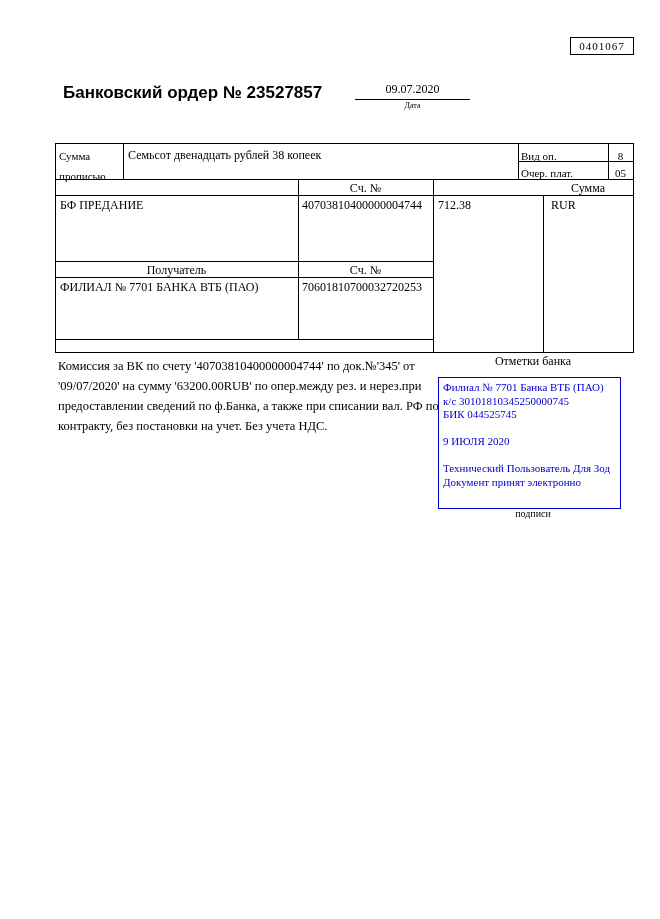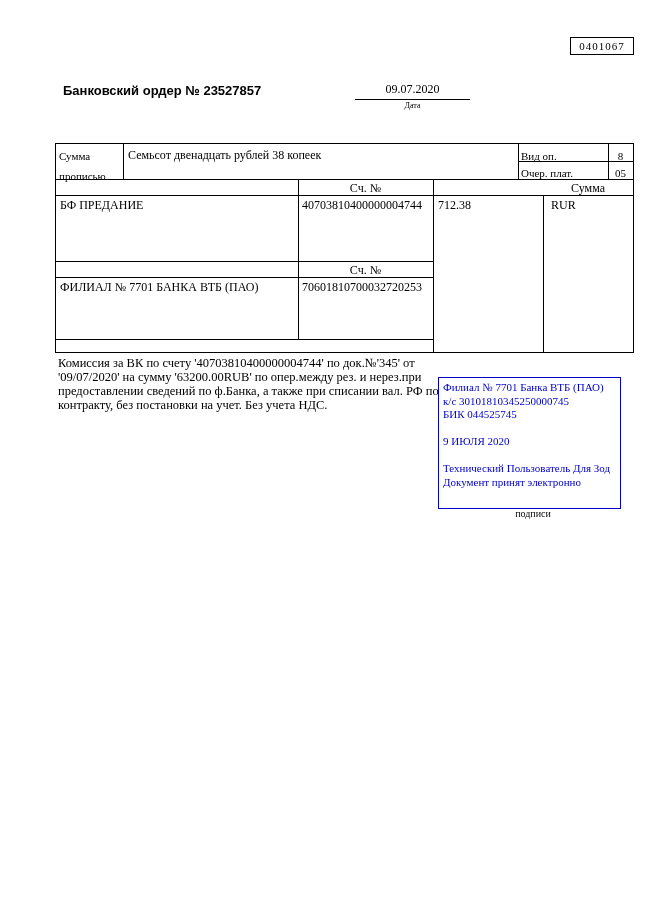--- a/index.html
+++ b/index.html
@@ -17,34 +17,34 @@
   .vl { position: absolute; width: 1px; background: #000; }
 
   .form-code-box {
     position: absolute; left: 562px; top: 37px; width: 62px; height: 16px;
     border: 1px solid #000; display: flex; align-items: center; justify-content: center;
     font-size: 11px; letter-spacing: 1px;
   }
   .doc-title {
     position: absolute; left: 55px; top: 83px;
     font-family: "Liberation Sans", "DejaVu Sans", sans-serif;
-    font-size: 13px; font-weight: bold;
+    font-size: 17px; font-weight: bold;
   }
   .date-block { position: absolute; left: 347px; top: 82px; width: 115px; text-align: center; }
   .date-value { font-size: 12px; border-bottom: 1px solid #000; padding-bottom: 2px; }
   .date-label { font-size: 8px; padding-top: 1px; }
 
   .cell { position: absolute; font-size: 12px; white-space: nowrap; }
   .cell-sm { position: absolute; font-size: 11px; line-height: 20px; }
   .ctr { text-align: center; }
   .wrap { white-space: normal; }
 
   .purpose-text {
     position: absolute; left: 50px; top: 356px; width: 381px;
-    font-size: 12.5px; line-height: 14px;
+    font-size: 12.5px; line-height: 20px;
   }
   .stamp-box {
     position: absolute; left: 430px; top: 377px; width: 181px; height: 130px;
     border: 1px solid #0000cc;
   }
   .stamp-text {
     color: #0000cc; font-size: 11px; line-height: 13.5px;
     padding: 3px 4px; white-space: pre-line;
   }
   .signatures {
@@ -98,28 +98,30 @@
   <div class="cell-sm ctr" style="left:600px;top:163px;width:25px;">05</div>
 
   <div class="cell ctr" style="left:290px;top:181px;width:135px;">Сч. №</div>
   <div class="cell ctr" style="left:535px;top:181px;width:90px;">Сумма</div>
 
   <div class="cell" style="left:52px;top:198px;">БФ ПРЕДАНИЕ</div>
   <div class="cell" style="left:294px;top:198px;">40703810400000004744</div>
   <div class="cell" style="left:430px;top:198px;">712.38</div>
   <div class="cell" style="left:543px;top:198px;">RUR</div>
 
+  <div class="cell ctr" style="left:47px;top:263px;width:243px;">Получатель</div>
   <div class="cell ctr" style="left:290px;top:263px;width:135px;">Сч. №</div>
 
   <div class="cell" style="left:52px;top:280px;">ФИЛИАЛ № 7701 БАНКА ВТБ (ПАО)</div>
   <div class="cell" style="left:294px;top:280px;">70601810700032720253</div>
 
 
   <div class="purpose-text">Комиссия за ВК по счету '40703810400000004744' по док.№'345' от '09/07/2020' на сумму '63200.00RUB' по опер.между рез. и нерез.при предоставлении сведений по ф.Банка, а также при списании вал. РФ по контракту, без постановки на учет. Без учета НДС.</div>
 
+  <div class="marks-header">Отметки банка</div>
   <div class="stamp-box">
     <div class="stamp-text">Филиал № 7701 Банка ВТБ (ПАО)
 к/с 30101810345250000745
 БИК 044525745
 
 9 ИЮЛЯ 2020
 
 Технический Пользователь Для Зод
 Документ принят электронно</div>
   </div>

